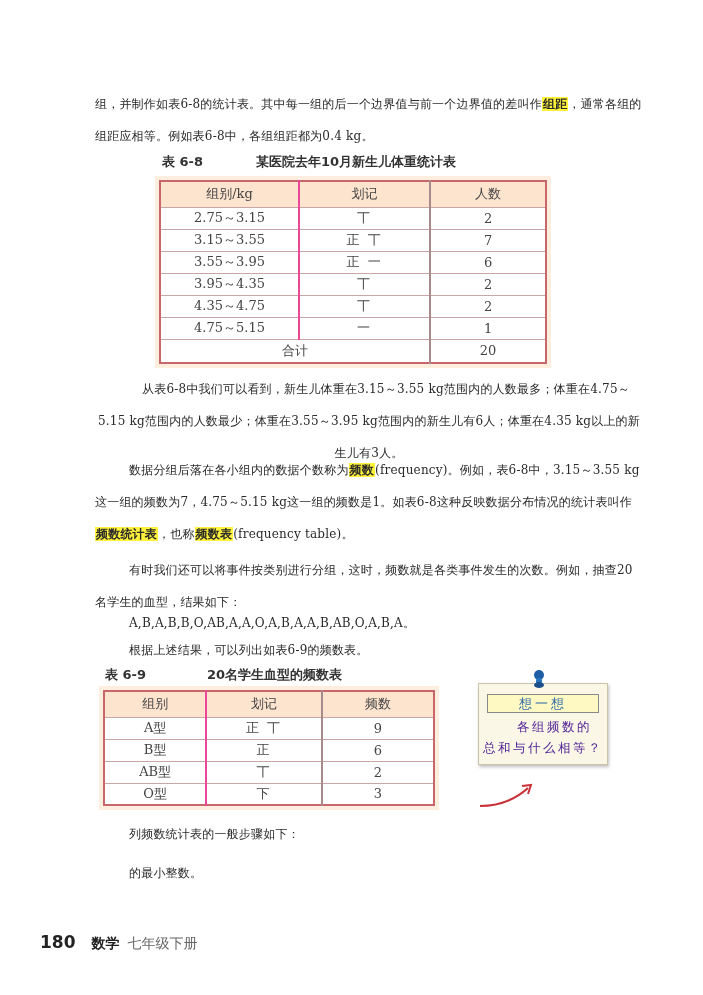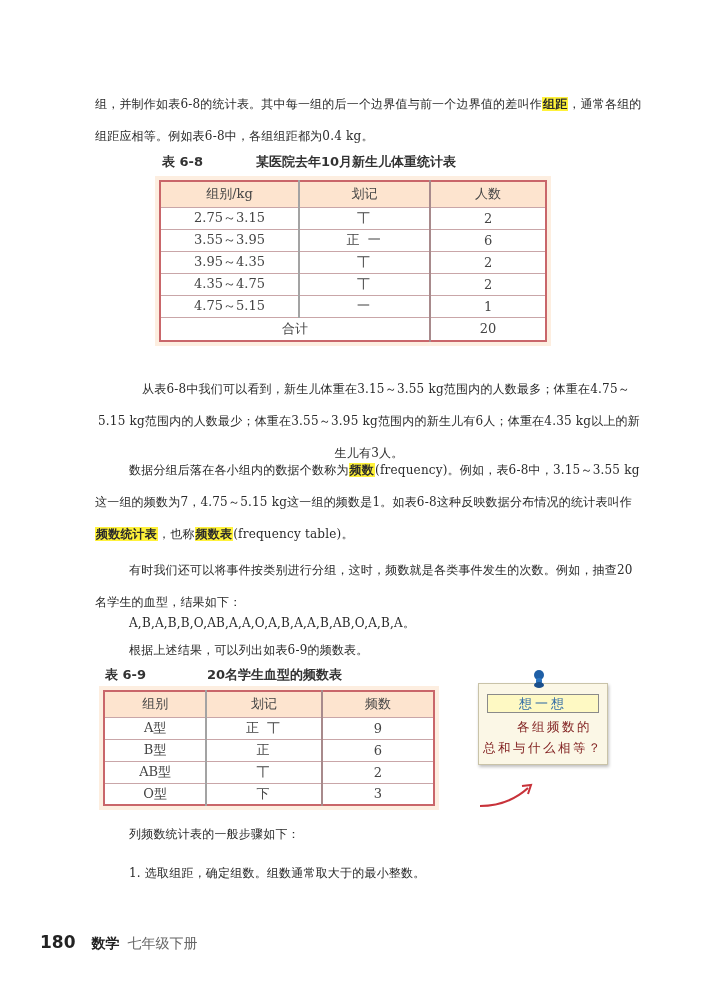--- a/index.html
+++ b/index.html
@@ -22,36 +22,36 @@
     position: absolute; background: #fdeee0; padding: 4px;
   }
   table.freq {
     border-collapse: collapse; background: #fff; width: 100%;
     border: 2px solid #c9666a; font-size: 13px; color: #444;
   }
   table.freq th, table.freq td {
     border: 1px solid #c9a6a8; text-align: center; padding: 0; font-weight: normal;
   }
   table.freq th { background: #fde4cf; }
-  table.freq td.c1, table.freq th.c1 { border-right: 2px solid #a3a3a3; }
+  table.freq td.c1, table.freq th.c1 { border-right: 2px solid #ec4899; }
   table.freq td.c2, table.freq th.c2 { border-right: 2px solid #a88a8c; }
   .tally { font-family: "DejaVu Serif", serif; letter-spacing: 2px; }
   .note {
     position: absolute; left: 478px; top: 683px; width: 128px; height: 80px;
     background: #fbf7e6; border: 1px solid #c9c3a8;
     box-shadow: 1px 2px 3px rgba(0,0,0,0.25);
   }
   .note-title {
     position: absolute; left: 8px; top: 10px; width: 110px; height: 17px;
     border: 1px solid #8a8a8a; background: #fef9c3; color: #2f6aa6;
     font-size: 13px; text-align: center; line-height: 17px; letter-spacing: 3px;
   }
   .note-text {
     position: absolute; left: 4px; top: 32px; width: 120px; font-size: 12.5px;
-    line-height: 21px; letter-spacing: 2.5px; text-indent: 34px; color: #7f1d1d;
+    line-height: 21px; letter-spacing: 2.5px; text-indent: 34px; color: #4c1d95;
   }
   .pin {
     position: absolute; left: 532px; top: 670px; width: 14px; height: 20px;
   }
   .arrow { position: absolute; left: 478px; top: 780px; width: 60px; height: 30px; }
   .frac { display: inline-block; vertical-align: middle; text-align: center; margin: 0 3px; }
   .frac .num { display: block; border-bottom: 1px solid #333; padding: 0 2px; line-height: 22px; }
   .frac .den { display: block; line-height: 22px; }
   .footer {
     position: absolute; left: 40px; top: 932px; font-family: "DejaVu Sans", "Liberation Sans", sans-serif;
@@ -78,20 +78,25 @@
         <th class="c1" style="width:36%;">组别/kg</th>
         <th class="c2" style="width:34%;">划记</th>
         <th>人数</th>
       </tr>
     </thead>
     <tbody>
       <tr style="height:22px;">
         <td class="c1">2.75～3.15</td>
         <td class="c2 tally">丅</td>
         <td>2</td>
+      </tr>
+      <tr style="height:22px;">
+        <td class="c1">3.15～3.55</td>
+        <td class="c2 tally">正 丅</td>
+        <td>7</td>
       </tr>
       <tr style="height:22px;">
         <td class="c1">3.55～3.95</td>
         <td class="c2 tally">正 一</td>
         <td>6</td>
       </tr>
       <tr style="height:22px;">
         <td class="c1">3.95～4.35</td>
         <td class="c2 tally">丅</td>
         <td>2</td>
@@ -170,18 +175,18 @@
   <rect x="4" y="8" width="6" height="6" rx="2" fill="#2a74c0"></rect>
   <ellipse cx="7" cy="15" rx="5" ry="3" fill="#1a4f8c"></ellipse>
 </svg>
 <svg class="arrow" viewBox="0 0 60 30">
   <path d="M2 26 Q 30 26 50 8" stroke="#c8323a" stroke-width="2.2" fill="none"></path>
   <path d="M44 6 L53 5 L50 14" stroke="#c8323a" stroke-width="2" fill="none"></path>
 </svg>
 
 <p class="para indent" style="top:818px;">列频数统计表的一般步骤如下：</p>
 <p class="para indent" style="top:850px; line-height:46px;">
-  <span>1. 选取组距，确定组数。组数通常取大于</span><span>的最小整数。</span>
+  <span>的最小整数。</span>
 </p>
 
 <div class="footer">
   <span class="pg">180</span><span class="subj">数学</span><span class="grade">七年级下册</span>
 </div>
 
 </body></html>

